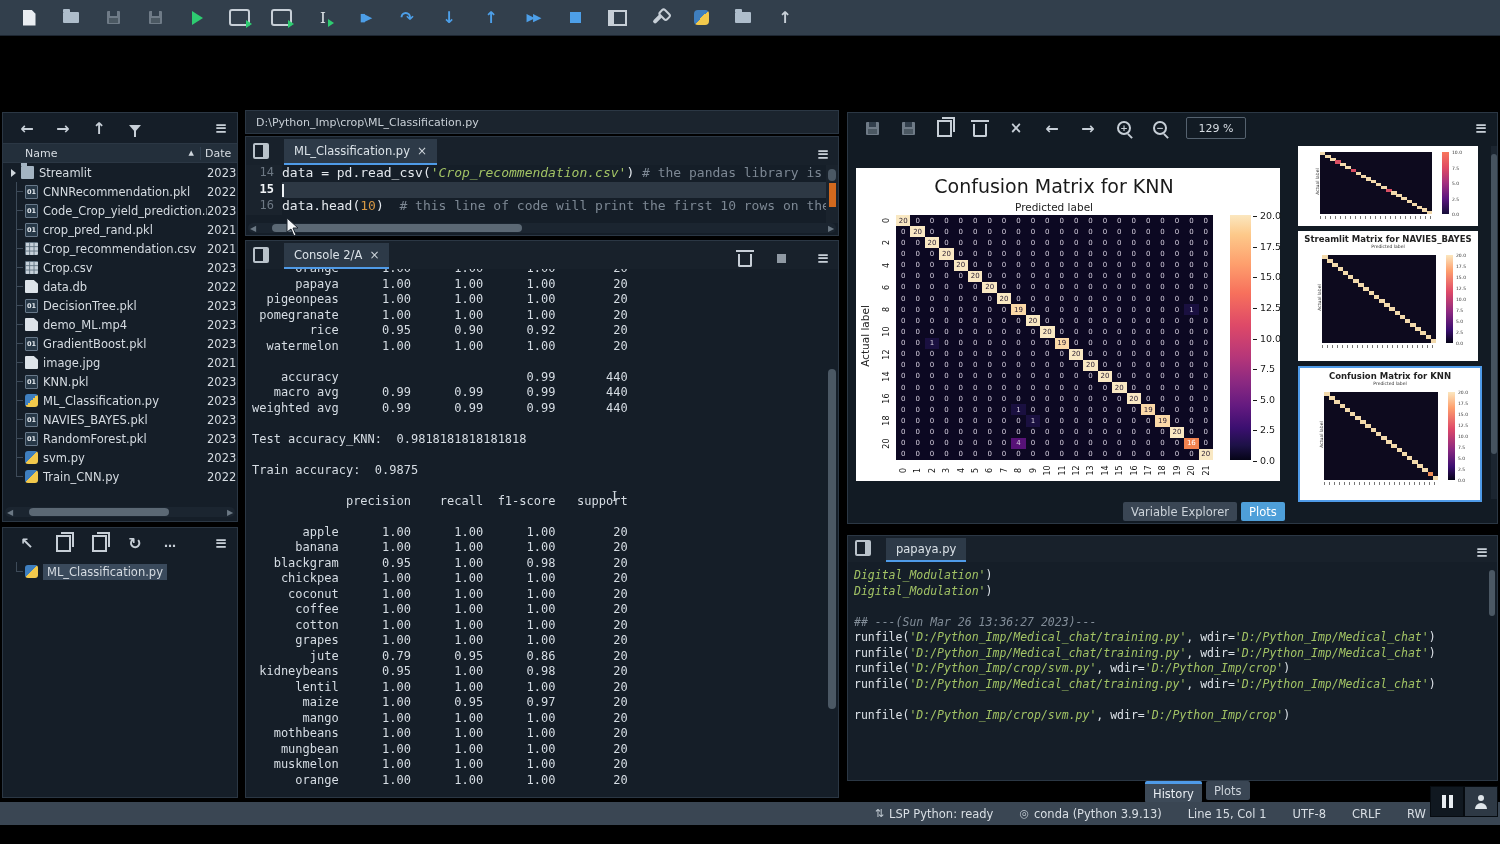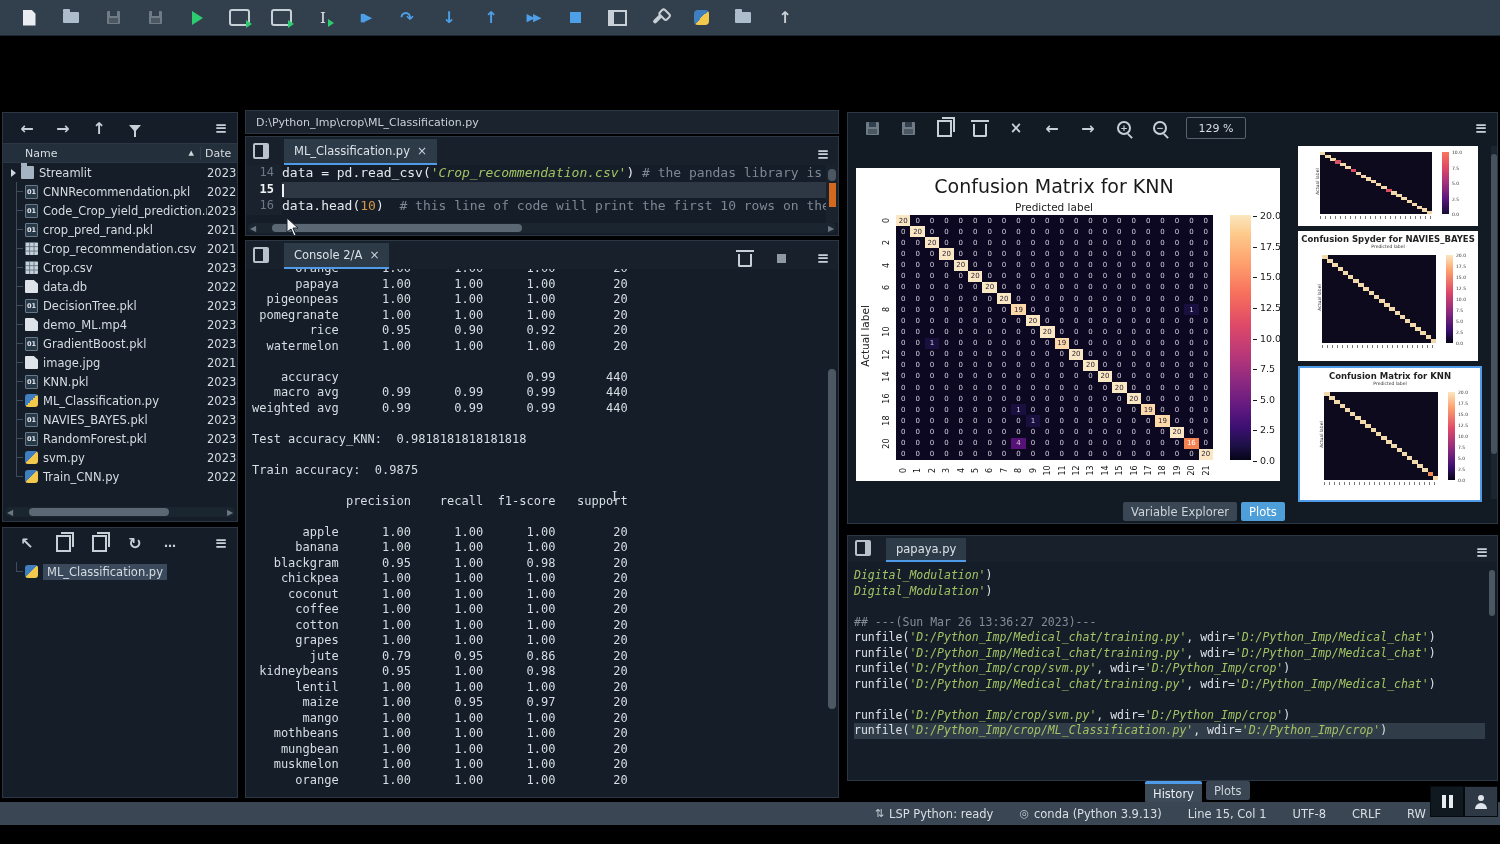--- a/index.html
+++ b/index.html
@@ -112,21 +112,21 @@
   .vscroll{position:absolute;right:0;top:0;width:12px;bottom:0;background:#1a232d;}
   .orange-mark{position:absolute;right:2px;width:7px;background:#d2691e;}
   .vhandle{position:absolute;right:2px;width:8px;background:#4b5864;border-radius:4px;}
 
   
   .console-pre{font-family:"DejaVu Sans Mono",monospace;font-size:12px;line-height:15.5px;color:#d6dde4;white-space:pre;margin:0;}
 
   
   .hist-line{height:15.5px;font-family:"DejaVu Sans Mono",monospace;font-size:11.5px;white-space:pre;overflow:hidden;color:#dbe1e7;}
   .hist-line .str{color:#a3c465;font-style:italic;}
-  .hist-line .cmt{color:#828d98;}
+  .hist-line .cmt{color:#828d98;font-style:italic;}
   .hist-line.hl{background:#303c48;}
   .bottom-tabs{position:absolute;display:flex;gap:4px;}
   .btab{height:19px;padding:0 8px;display:flex;align-items:center;font-size:11.5px;background:#3a4654;color:#ccd3da;border-radius:2px;}
   .btab.active{background:#4e9fd9;color:#fff;}
   .btab.active-top{background:#3d4a58;color:#e8edf2;border-top:3px solid #4f9be8;}
 
   
   .mainfig{background:#fff;color:#1c1c1c;}
   .fig-title{position:absolute;left:0;right:28px;top:7px;text-align:center;font-size:19px;color:#1a1a1a;}
   .fig-sub{position:absolute;left:0;right:28px;top:33px;text-align:center;font-size:10.5px;color:#222;}
@@ -1096,21 +1096,21 @@
         <div class="minicb" style="left: 144px; top: 6px; width: 7px; height: 62px; background: linear-gradient(rgb(248, 118, 92) 0%, rgb(224, 74, 99) 25%, rgb(163, 48, 126) 50%, rgb(92, 22, 127) 75%, rgb(21, 14, 56) 100%);"></div>
         <span class="minitick" style="left: 154px; top: 4px;">10.0</span>
         <span class="minitick" style="left: 154px; top: 19.5px;">7.5</span>
         <span class="minitick" style="left: 154px; top: 35px;">5.0</span>
         <span class="minitick" style="left: 154px; top: 50.5px;">2.5</span>
         <span class="minitick" style="left: 154px; top: 66px;">0.0</span>
         <div class="mticksx" style="left: 22px; top: 70px; width: 112px;"></div>
         <span class="mlab" style="left: 6px; top: 33px;">Actual label</span>
       </div>
     <div class="thumb" id="thumb1" style="left:450px;top:118px;width:180px;height:130px;">
-        <div class="tb-title">Confusion Spyder for NAVIES_BAYES</div>
+        <div class="tb-title">Streamlit Matrix for NAVIES_BAYES</div>
         <div class="tb-sub">Predicted label</div>
         <div class="minibox" style="left: 24px; top: 24px; width: 114px; height: 88px;">
           <span class="mdg" style="left: 0px; top: 0px; width: 5.58182px; height: 4.4px; background: rgb(242, 217, 171);"></span>
           <span class="mdg" style="left: 5.18182px; top: 4px; width: 5.58182px; height: 4.4px; background: rgb(242, 217, 171);"></span>
           <span class="mdg" style="left: 10.3636px; top: 8px; width: 5.58182px; height: 4.4px; background: rgb(242, 217, 171);"></span>
           <span class="mdg" style="left: 15.5455px; top: 12px; width: 5.58182px; height: 4.4px; background: rgb(242, 217, 171);"></span>
           <span class="mdg" style="left: 20.7273px; top: 16px; width: 5.58182px; height: 4.4px; background: rgb(242, 217, 171);"></span>
           <span class="mdg" style="left: 25.9091px; top: 20px; width: 5.58182px; height: 4.4px; background: rgb(242, 217, 171);"></span>
           <span class="mdg" style="left: 31.0909px; top: 24px; width: 5.58182px; height: 4.4px; background: rgb(242, 217, 171);"></span>
           <span class="mdg" style="left: 36.2727px; top: 28px; width: 5.58182px; height: 4.4px; background: rgb(242, 217, 171);"></span>
@@ -1206,21 +1206,20 @@
         <div class="hist-line"><span class="str">Digital_Modulation'</span><span>)</span></div>
         <div class="hist-line"><span class="str">Digital_Modulation'</span><span>)</span></div>
         <div class="hist-line"></div>
         <div class="hist-line"><span class="cmt">## ---(Sun Mar 26 13:36:27 2023)---</span></div>
         <div class="hist-line"><span>runfile(</span><span class="str">'D:/Python_Imp/Medical_chat/training.py'</span><span>, wdir=</span><span class="str">'D:/Python_Imp/Medical_chat'</span><span>)</span></div>
         <div class="hist-line"><span>runfile(</span><span class="str">'D:/Python_Imp/Medical_chat/training.py'</span><span>, wdir=</span><span class="str">'D:/Python_Imp/Medical_chat'</span><span>)</span></div>
         <div class="hist-line"><span>runfile(</span><span class="str">'D:/Python_Imp/crop/svm.py'</span><span>, wdir=</span><span class="str">'D:/Python_Imp/crop'</span><span>)</span></div>
         <div class="hist-line"><span>runfile(</span><span class="str">'D:/Python_Imp/Medical_chat/training.py'</span><span>, wdir=</span><span class="str">'D:/Python_Imp/Medical_chat'</span><span>)</span></div>
         <div class="hist-line"></div>
         <div class="hist-line"><span>runfile(</span><span class="str">'D:/Python_Imp/crop/svm.py'</span><span>, wdir=</span><span class="str">'D:/Python_Imp/crop'</span><span>)</span></div>
-        <div class="hist-line hl"><span>runfile(</span><span class="str">'D:/Python_Imp/crop/ML_Classification.py'</span><span>, wdir=</span><span class="str">'D:/Python_Imp/crop'</span><span>)</span></div>
       </div>
     <div class="vscroll" style="top:28px;bottom:2px;width:10px;background:transparent;">
       <span class="vhandle" style="top:6px;height:46px;width:6px;"></span>
     </div>
   </div>
 
   <div class="bottom-tabs" style="left:1145px;top:781px;">
     <span class="btab active-top">History</span>
     <span class="btab">Plots</span>
   </div>

